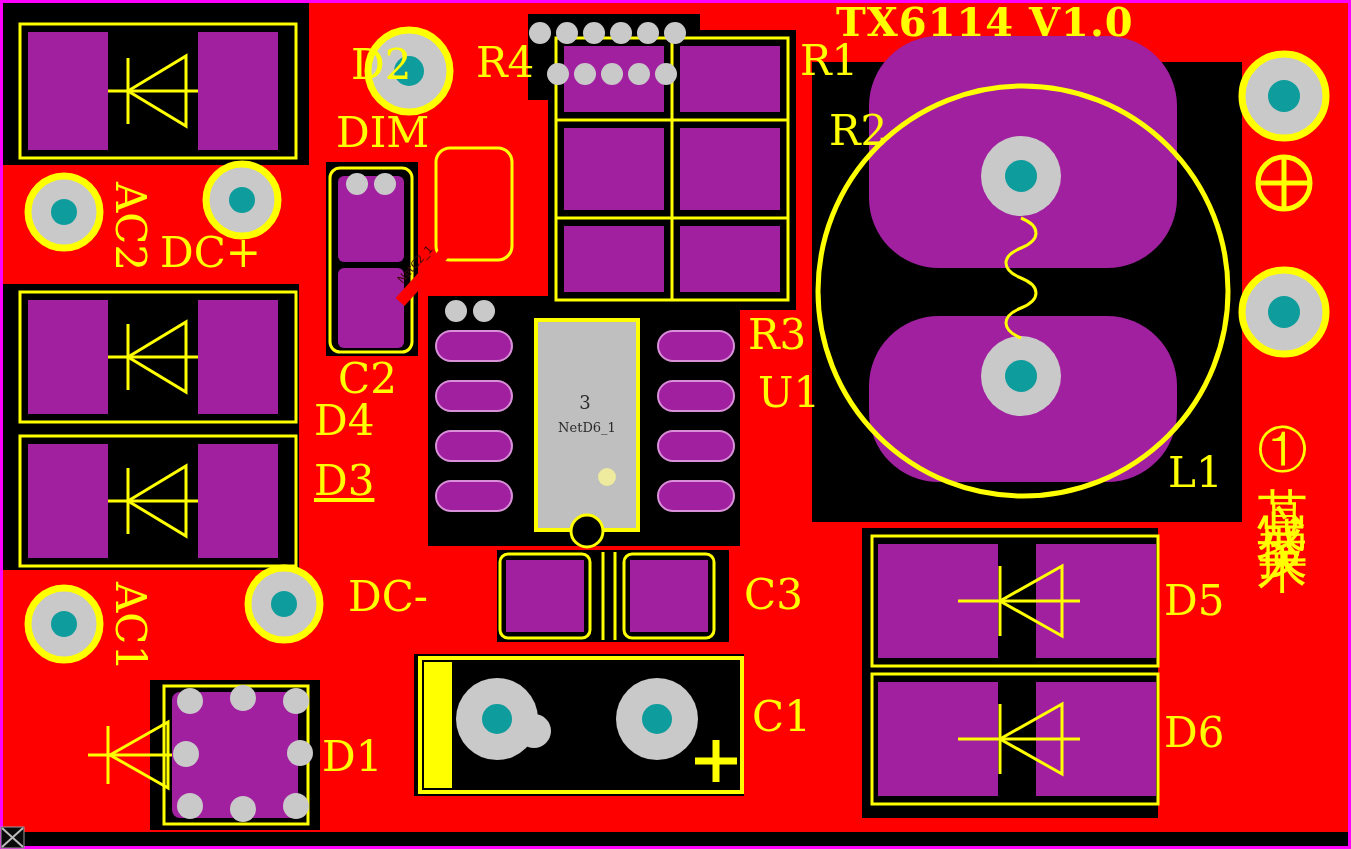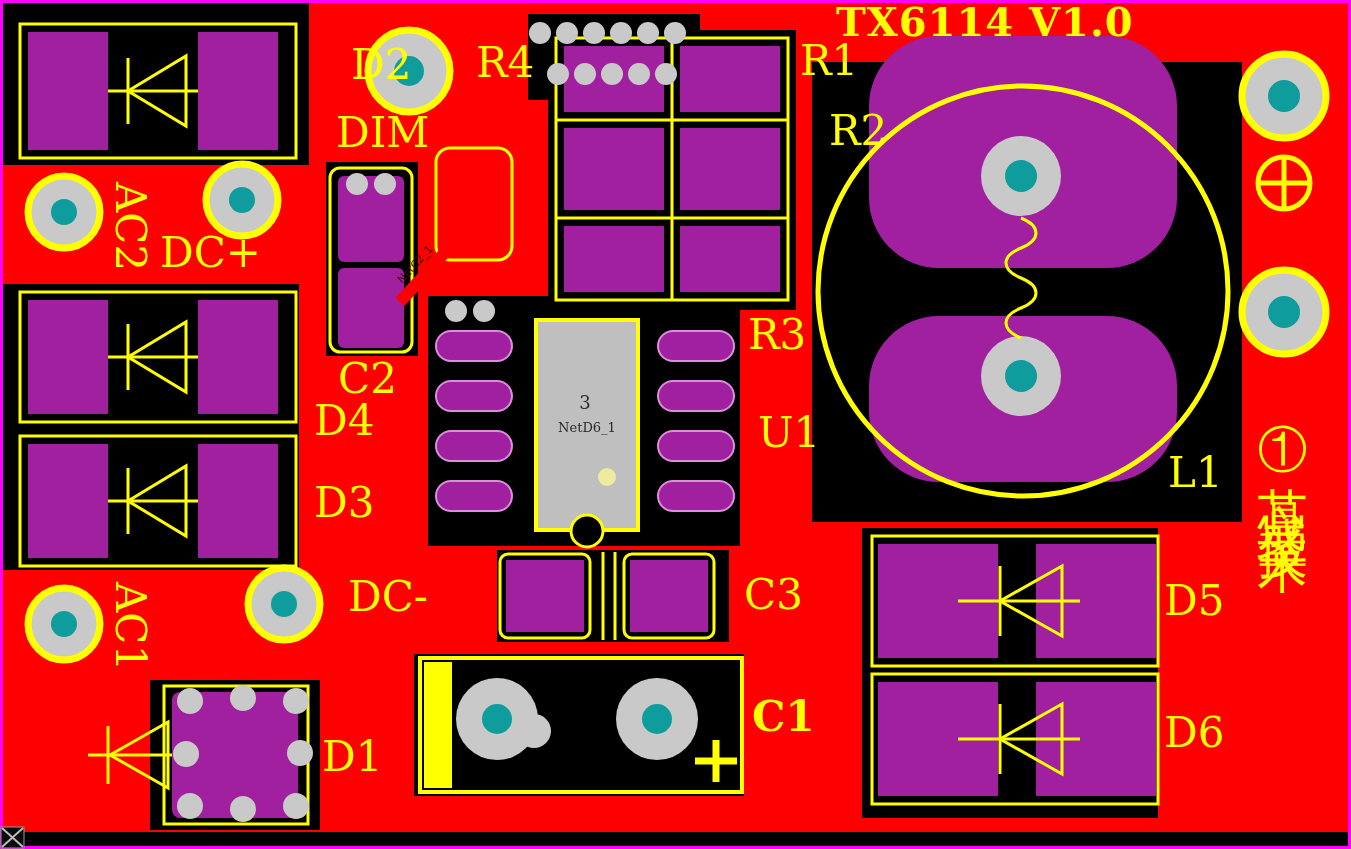--- a/index.html
+++ b/index.html
@@ -228,30 +228,30 @@
 
 <div class="lbl title" style="left:836px;top:2px;">TX6114 V1.0</div>
 
 <div class="lbl" style="left:314px;top:44px;margin-left:37px;">D2</div>
 <div class="lbl" style="left:476px;top:42px;">R4</div>
 <div class="lbl" style="left:336px;top:112px;">DIM</div>
 <div class="lbl rot" style="left:90px;top:201px;">AC2</div>
 <div class="lbl" style="left:160px;top:232px;">DC+</div>
 <div class="lbl" style="left:338px;top:358px;">C2</div>
 <div class="lbl" style="left:314px;top:400px;">D4</div>
-<div class="lbl" style="left:314px;top:482px;">D3</div>
+<div class="lbl" style="left:314px;top:460px;text-decoration:underline;">D3</div>
 <div class="lbl rot" style="left:90px;top:601px;">AC1</div>
 <div class="lbl" style="left:348px;top:576px;text-align:right;">DC-</div>
 <div class="lbl" style="left:322px;top:736px;">D1</div>
 <div class="lbl" style="left:800px;top:40px;">R1</div>
 <div class="lbl" style="left:800px;top:110px;margin-left:29px;">R2</div>
 <div class="lbl" style="left:748px;top:306px;margin-top:8px;">R3</div>
-<div class="lbl" style="left:758px;top:372px;margin-top:40px;">U1</div>
+<div class="lbl" style="left:758px;top:372px;">U1</div>
 <div class="lbl" style="left:744px;top:574px;">C3</div>
-<div class="lbl" style="left:752px;top:696px;font-weight:bold;">C1</div>
+<div class="lbl" style="left:752px;top:696px;">C1</div>
 <div class="lbl" style="left:1168px;top:452px;">L1</div>
 <div class="lbl" style="left:1164px;top:580px;">D5</div>
 <div class="lbl" style="left:1164px;top:712px;">D6</div>
 
 <div class="icpin" style="left:560px;top:392px;width:50px;font-size:18px;">3</div>
 <div class="icpin" style="left:540px;top:420px;width:94px;font-size:13px;">NetD6_1</div>
 
 <div class="nettxt" style="left:392px;top:258px;">NetC2_1</div>
 
 <div class="vert" style="left:1258px;top:384px;height:440px;">①芯鼎盛技术</div>

